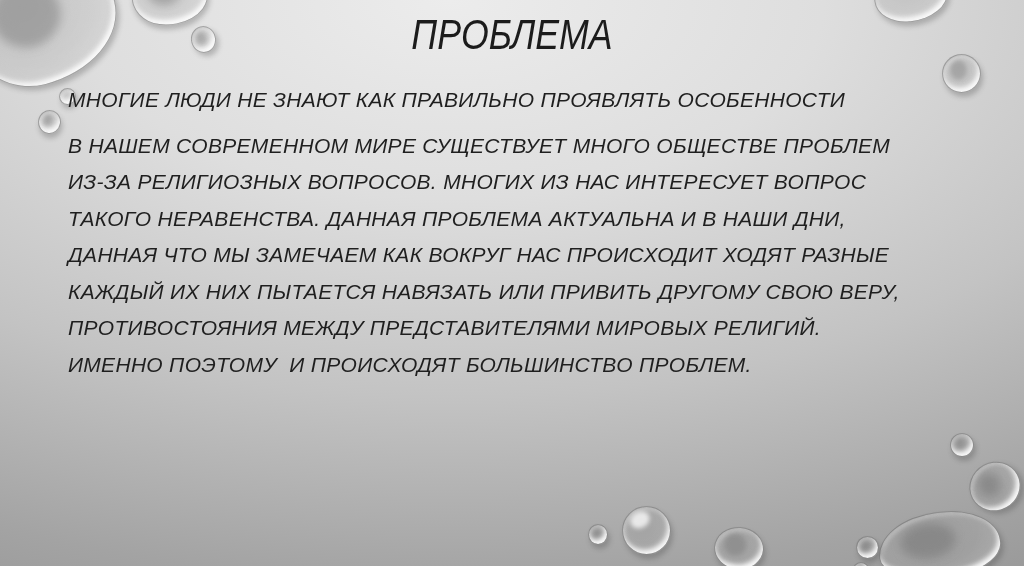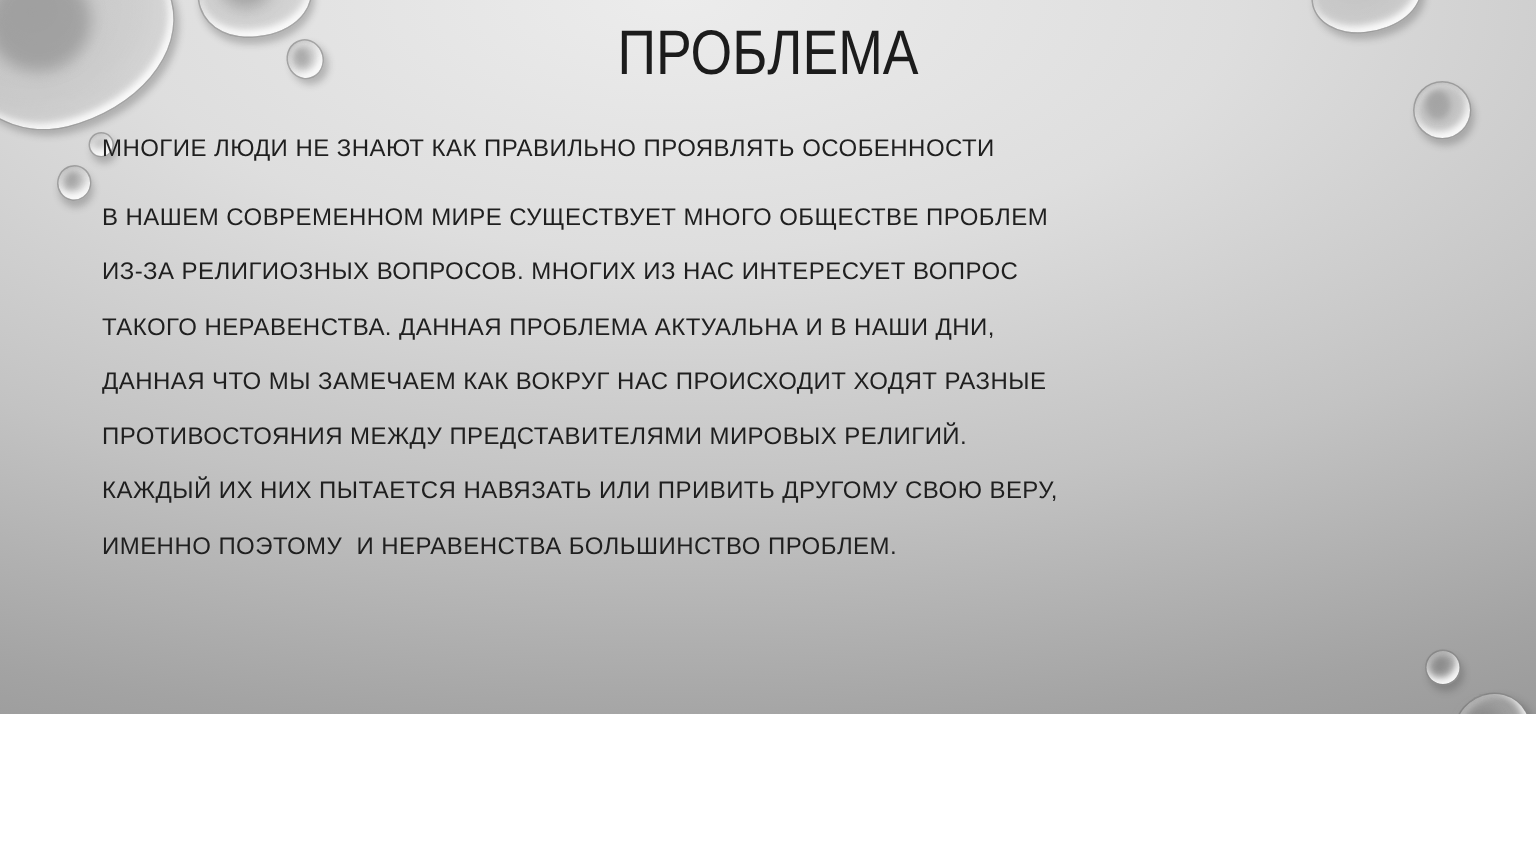--- a/index.html
+++ b/index.html
@@ -3,25 +3,26 @@
 <meta charset="utf-8">
 <style>
   html, body { margin: 0; padding: 0; }
   body {
     width: 1024px; height: 574px;
     font-family: "Liberation Sans", sans-serif;
     overflow: hidden;
   }
   .slide {
     position: relative;
-    width: 1024px; height: 476px;
+    width: 1024px; height: 566px;
     background:
       radial-gradient(140% 135% at 44% 0%,
         #ececec 0%, #dedede 26%, #c3c3c3 52%, #a3a3a3 76%, #8a8a8a 100%);
     overflow: hidden;
+    font-style: italic;
   }
 
   
   .title {
     position: absolute;
     top: 10px; left: 0; right: 0;
     text-align: center;
     font-size: 42px;
     line-height: 50px;
     color: #1c1c1c;
@@ -31,21 +32,21 @@
     white-space: pre;
   }
   .body-text {
     position: absolute;
     top: 82px; left: 68px; right: 56px;
     color: #1f1f1f;
   }
   .paragraph { margin: 0; }
   .paragraph.first { margin-bottom: 9px; }
   .line {
-    font-size: 16px;
+    font-size: 21px;
     line-height: 36.5px;
     letter-spacing: 0.3px;
     white-space: pre;
   }
 
   
   .drop {
     position: absolute;
     border-radius: 50%;
     border: 1px solid rgba(105,105,105,0.45);
@@ -131,19 +132,19 @@
 
   <div class="body-text">
     <div class="paragraph first">
       <div class="line">МНОГИЕ ЛЮДИ НЕ ЗНАЮТ КАК ПРАВИЛЬНО ПРОЯВЛЯТЬ ОСОБЕННОСТИ</div>
     </div>
     <div class="paragraph">
       <div class="line">В НАШЕМ СОВРЕМЕННОМ МИРЕ СУЩЕСТВУЕТ МНОГО ОБЩЕСТВЕ ПРОБЛЕМ</div>
       <div class="line">ИЗ-ЗА РЕЛИГИОЗНЫХ ВОПРОСОВ. МНОГИХ ИЗ НАС ИНТЕРЕСУЕТ ВОПРОС</div>
       <div class="line">ТАКОГО НЕРАВЕНСТВА. ДАННАЯ ПРОБЛЕМА АКТУАЛЬНА И В НАШИ ДНИ,</div>
       <div class="line">ДАННАЯ ЧТО МЫ ЗАМЕЧАЕМ КАК ВОКРУГ НАС ПРОИСХОДИТ ХОДЯТ РАЗНЫЕ</div>
+      <div class="line">КАЖДЫЙ ИХ НИХ ПЫТАЕТСЯ НАВЯЗАТЬ ИЛИ ПРИВИТЬ ДРУГОМУ СВОЮ ВЕРУ,</div>
       <div class="line">ПРОТИВОСТОЯНИЯ МЕЖДУ ПРЕДСТАВИТЕЛЯМИ МИРОВЫХ РЕЛИГИЙ.</div>
-      <div class="line">КАЖДЫЙ ИХ НИХ ПЫТАЕТСЯ НАВЯЗАТЬ ИЛИ ПРИВИТЬ ДРУГОМУ СВОЮ ВЕРУ,</div>
-      <div class="line">ИМЕННО ПОЭТОМУ  И НЕРАВЕНСТВА БОЛЬШИНСТВО ПРОБЛЕМ.</div>
+      <div class="line">ИМЕННО ПОЭТОМУ  И ПРОИСХОДЯТ БОЛЬШИНСТВО ПРОБЛЕМ.</div>
     </div>
   </div>
 
 </div>
 
 </body></html>

